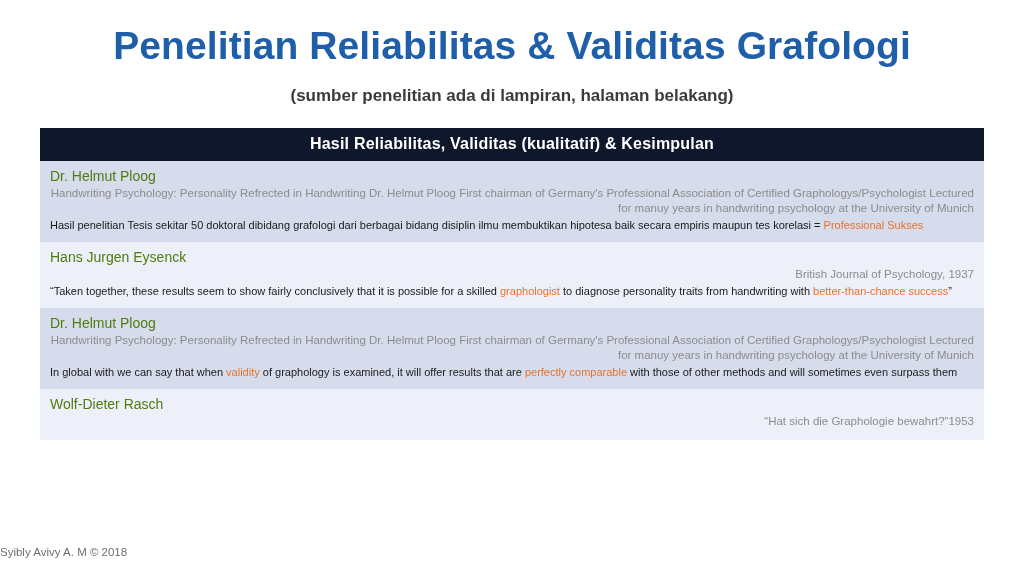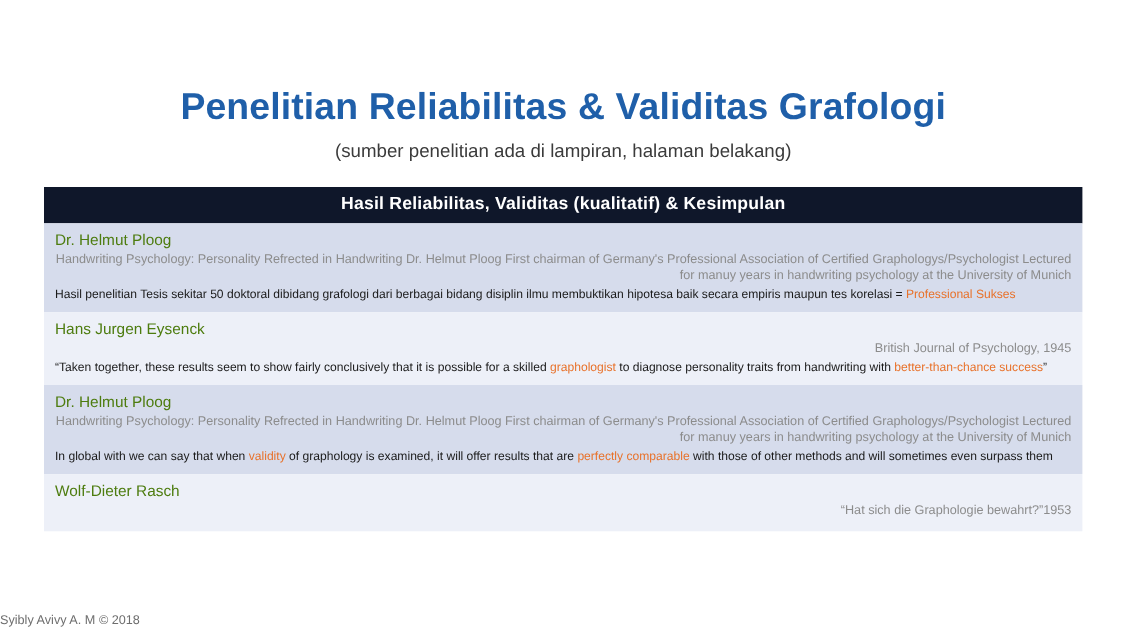--- a/index.html
+++ b/index.html
@@ -15,33 +15,33 @@
   }
   .slide {
     position: relative;
     width: 1024px;
     height: 576px;
     box-sizing: border-box;
   }
   .title {
     text-align: center;
     color: #1F5FA9;
-    font-size: 34px;
+    font-size: 39px;
     font-weight: bold;
     letter-spacing: 0.1px;
-    margin: 12px;
-    padding-top: 67px;
+    margin: 0;
+    padding-top: 25px;
     line-height: 1.1;
   }
   .subtitle {
     text-align: center;
     color: #3B3B3B;
     font-size: 17px;
-    font-weight: normal;
-    margin: 6px 0 0 0;
+    font-weight: bold;
+    margin: 18px 0 0 0;
   }
   .table-wrap {
     margin: 22px 40px 0 40px;
   }
   .table-header {
     background: #0f172a;
     color: #ffffff;
     text-align: center;
     font-size: 16px;
     font-weight: bold;
@@ -104,21 +104,21 @@
     <div class="table-header">Hasil Reliabilitas, Validitas (kualitatif) &amp; Kesimpulan</div>
 
     <div class="row alt">
       <p class="name">Dr. Helmut Ploog</p>
       <p class="ref">Handwriting Psychology: Personality Refrected in Handwriting Dr. Helmut Ploog First chairman of Germany's Professional Association of Certified Graphologys/Psychologist Lectured for manuy years in handwriting psychology at the University of Munich</p>
       <p class="body-text"><span>Hasil penelitian Tesis sekitar 50 doktoral dibidang grafologi dari berbagai bidang disiplin ilmu membuktikan hipotesa baik secara empiris maupun tes korelasi = </span><span class="hl">Professional Sukses</span><span></span></p>
     </div>
 
     <div class="row plain">
       <p class="name">Hans Jurgen Eysenck</p>
-      <p class="ref">British Journal of Psychology, 1945</p>
+      <p class="ref">British Journal of Psychology, 1937</p>
       <p class="body-text"><span>“Taken together, these results seem to show fairly conclusively that it is possible for a skilled </span><span class="hl">graphologist</span><span> to diagnose personality traits from handwriting with </span><span class="hl">better-than-chance success</span><span>”</span></p>
     </div>
 
     <div class="row alt">
       <p class="name">Dr. Helmut Ploog</p>
       <p class="ref">Handwriting Psychology: Personality Refrected in Handwriting Dr. Helmut Ploog First chairman of Germany's Professional Association of Certified Graphologys/Psychologist Lectured for manuy years in handwriting psychology at the University of Munich</p>
       <p class="body-text"><span>In global with we can say that when </span><span class="hl">validity</span><span> of graphology is examined, it will offer results that are </span><span class="hl">perfectly comparable</span><span> with those of other methods and will sometimes even surpass them</span></p>
     </div>
 
     <div class="row plain">

